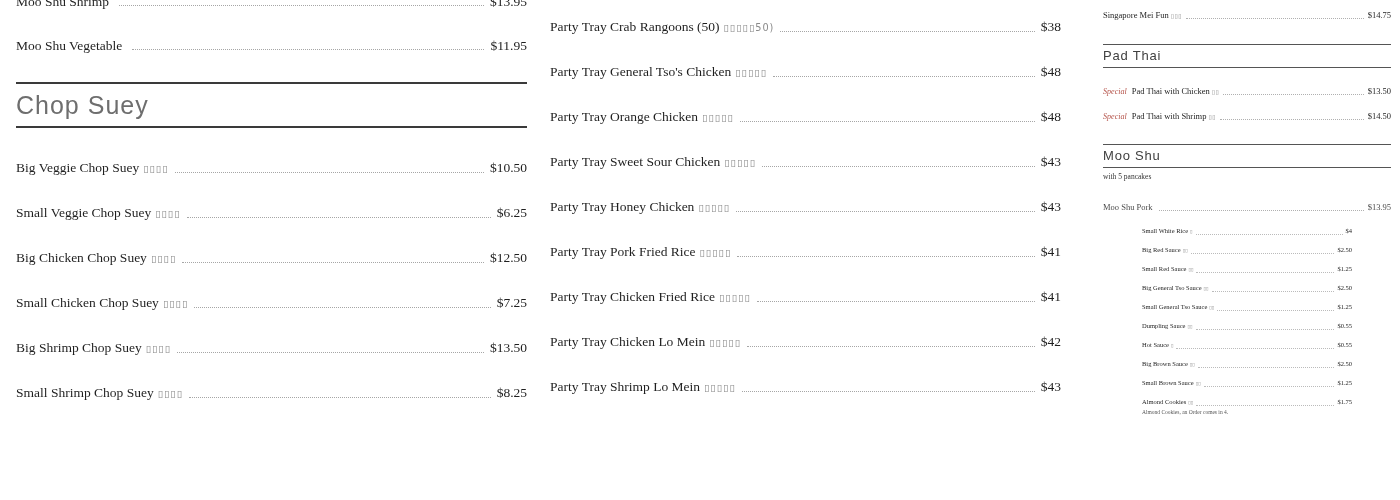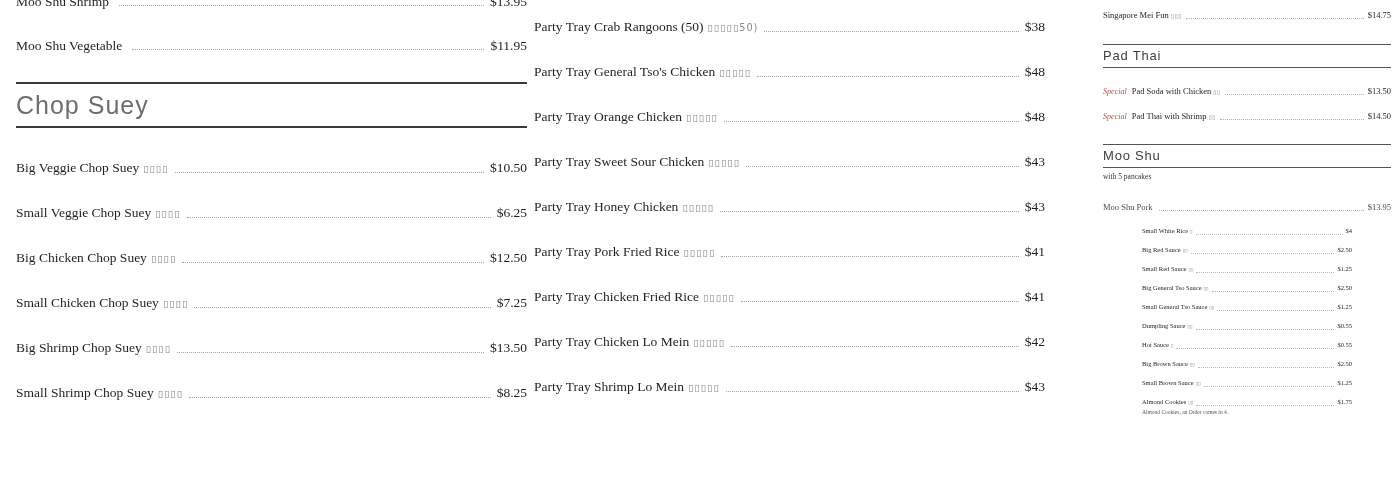--- a/index.html
+++ b/index.html
@@ -2,21 +2,21 @@
 <html><head>
 <meta charset="utf-8">
 <style>
   html,body{margin:0;padding:0;background:#ffffff;}
   .canvas{
     position:relative;width:1400px;height:424px;background:#ffffff;
     overflow:hidden;font-family:"Liberation Serif","DejaVu Serif",serif;color:#1f1f1f;
   }
   
   .col1{position:absolute;left:16px;top:0;width:511px;}
-  .col2{position:absolute;left:534px;top:0;width:511px;}
+  .col2{position:absolute;left:550px;top:0;width:511px;}
   .pane{position:absolute;left:1094px;top:0;width:306px;height:500px;background:#fff;}
   .pane-inner{padding:0 9px;}
   
   .row{display:flex;align-items:baseline;line-height:16px;font-size:13.5px;margin-bottom:28px;}
   .row .name{white-space:nowrap;}
   .row .cjk{font-family:"DejaVu Sans",sans-serif;font-size:0.72em;color:#8a8a8a;letter-spacing:1px;margin-left:4px;white-space:nowrap;}
   .row .leader{flex:1;border-bottom:1.5px dotted #a6a6a6;margin:0 6px;align-self:flex-end;margin-bottom:4px;min-width:20px;}
   .row .price{white-space:nowrap;}
   
   .sec{margin:0;}
@@ -202,21 +202,21 @@
       </div>
 
       <div class="psec psec-padthai">
         <div class="rule"></div>
         <div class="sec-title">Pad Thai</div>
         <div class="rule"></div>
       </div>
 
       <div class="row small first-after-prule">
         <span class="special">Special</span>
-        <span class="name">Pad Soda with Chicken</span>
+        <span class="name">Pad Thai with Chicken</span>
         <span class="cjk">▯▯</span>
         <span class="leader"></span>
         <span class="price">$13.50</span>
       </div>
       <div class="row small">
         <span class="special">Special</span>
         <span class="name">Pad Thai with Shrimp</span>
         <span class="cjk">▯▯</span>
         <span class="leader"></span>
         <span class="price">$14.50</span>

